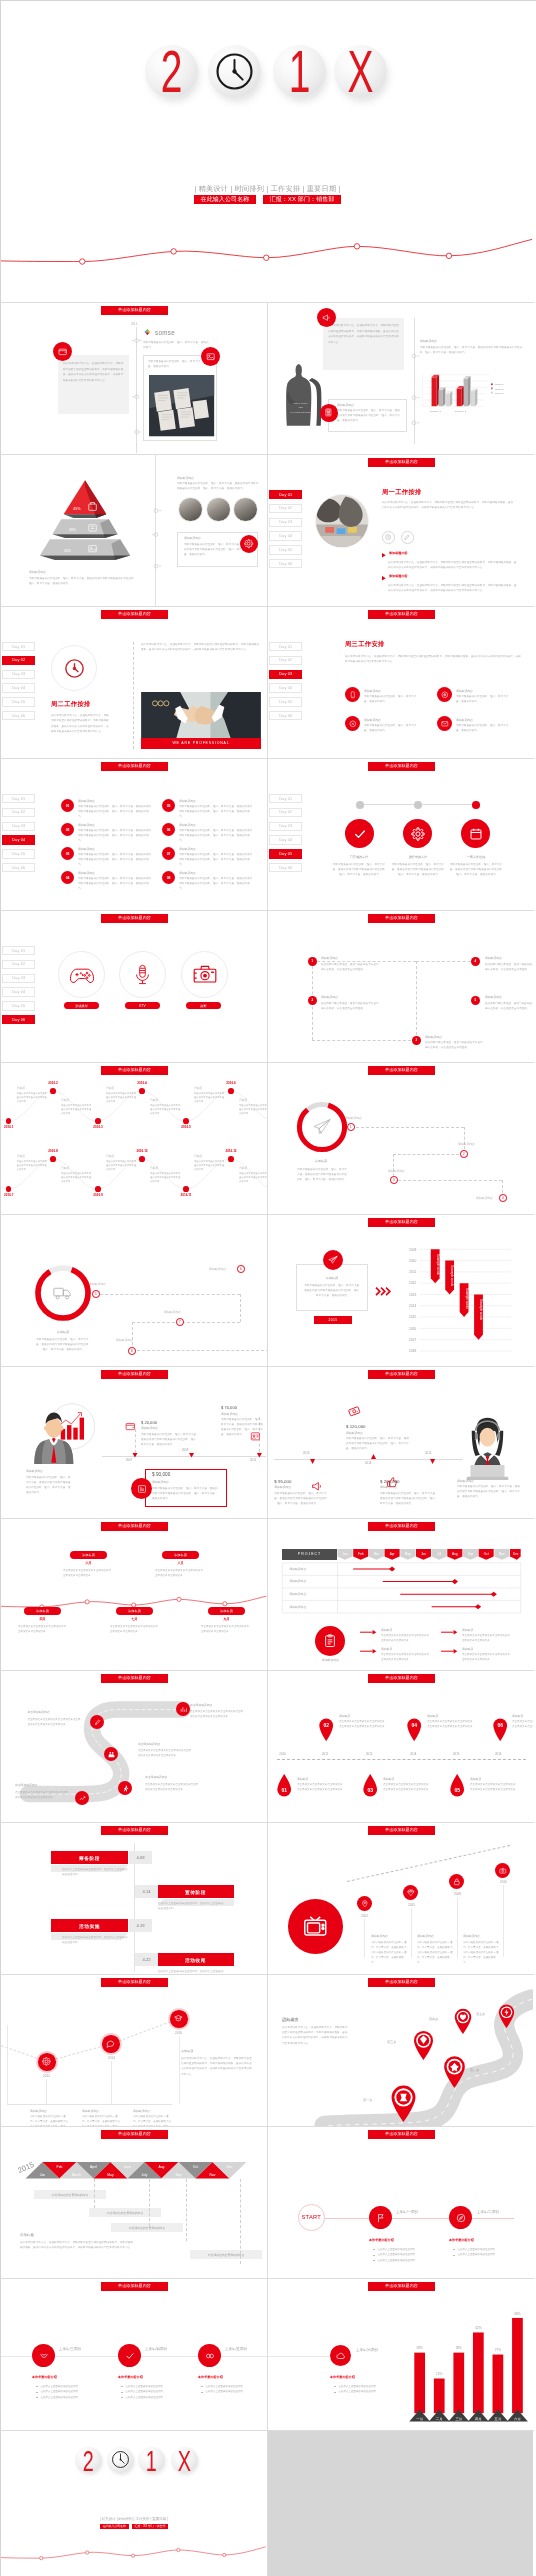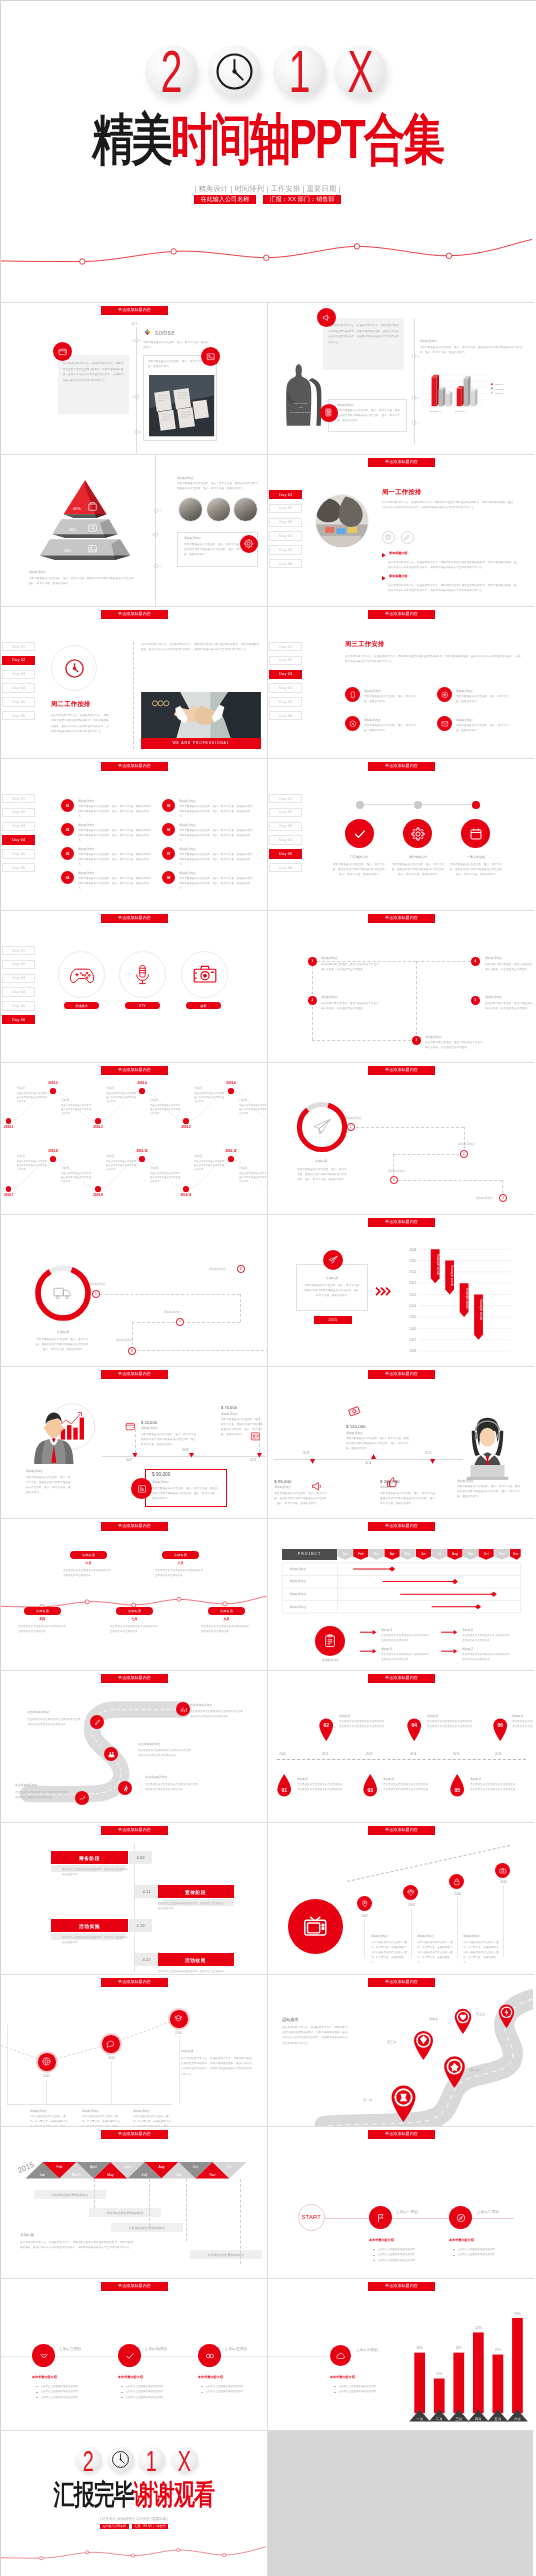--- a/index.html
+++ b/index.html
@@ -113,21 +113,20 @@
     </div>
 
     <div class="ballsh" style="left:272px;top:44px"></div>
     <div class="ball" style="left:272px;top:44px"></div>
     <div class="bnum" style="left:272px;top:44px">1</div>
 
     <div class="ballsh" style="left:333px;top:44px"></div>
     <div class="ball" style="left:333px;top:44px"></div>
     <div class="bnum" style="left:333px;top:44px">X</div>
 
-    <div class="titleline"><span class="tinner"><span class="tchar t-black">精美</span><span class="tchar t-red">时间轴PPT合集</span></span></div>
     <div class="tagline">| 精美设计 | 时间排列 | 工作安排 | 重要日期 |</div>
     <div class="btnrow">
       <span>在此输入公司名称</span><span>汇报：XX  部门：销售部</span>
     </div>
     <svg class="wave" viewBox="0 0 846 90" preserveAspectRatio="none">
       <path d="M0 63 C 40 64, 95 64, 129 64 C 175 64, 225 51, 274 48 C 325 45, 380 58, 421 58 C 470 58, 525 40, 565 40 C 615 40, 672 56, 711 55 C 765 54, 805 38, 843 29" fill="none" stroke="#e8353c" stroke-width="1.5"></path>
       <circle cx="129" cy="64" r="4.3" fill="#fff" stroke="#e8353c" stroke-width="1.5"></circle>
       <circle cx="274" cy="48" r="4.3" fill="#fff" stroke="#e8353c" stroke-width="1.5"></circle>
       <circle cx="421" cy="58" r="4.3" fill="#fff" stroke="#e8353c" stroke-width="1.5"></circle>
       <circle cx="565" cy="40" r="4.3" fill="#fff" stroke="#e8353c" stroke-width="1.5"></circle>
@@ -1671,21 +1670,20 @@
           <line x1="31" y1="31" x2="31" y2="13" stroke="#1a1a1a" stroke-width="2.8" stroke-linecap="round"></line>
           <line x1="31" y1="31" x2="43" y2="43" stroke="#1a1a1a" stroke-width="2.8" stroke-linecap="round"></line>
         </svg>
       </div>
       <div class="ballsh2" style="left:137px;top:15.7px"></div>
       <div class="ball2" style="left:137px;top:15.7px"></div>
       <div class="bnum2" style="left:137px;top:15.7px">1</div>
       <div class="ballsh2" style="left:170px;top:15.7px"></div>
       <div class="ball2" style="left:170px;top:15.7px"></div>
       <div class="bnum2" style="left:170px;top:15.7px">X</div>
-      <div class="titleline2"><span class="tinner2"><span class="tchar2 t-black">汇报完毕</span><span class="tchar2 t-red">谢谢观看</span></span></div>
       <div class="tagline2">| 精美设计 | 时间排列 | 工作安排 | 重要日期 |</div>
       <div class="btnrow2">
         <span>在此输入公司名称</span><span>汇报：XX  部门：销售部</span>
       </div>
       <svg class="bx" style="left:0px;top:107px" width="266" height="31.5" viewBox="0 0 423 50" preserveAspectRatio="none">
         <path d="M0 31 C 20 32, 48 32, 64 32 C 88 32, 112 25, 137 23 C 163 21, 188 28, 210 28 C 235 28, 262 19, 282 19 C 308 19, 335 27, 355 27 C 382 26, 402 19, 421 14" fill="none" stroke="#e8353c" stroke-width=".9"></path>
         <circle cx="64" cy="32" r="2.6" fill="#fff" stroke="#e8353c" stroke-width=".9"></circle>
         <circle cx="137" cy="23" r="2.6" fill="#fff" stroke="#e8353c" stroke-width=".9"></circle>
         <circle cx="210" cy="28" r="2.6" fill="#fff" stroke="#e8353c" stroke-width=".9"></circle>
         <circle cx="282" cy="19" r="2.6" fill="#fff" stroke="#e8353c" stroke-width=".9"></circle>

